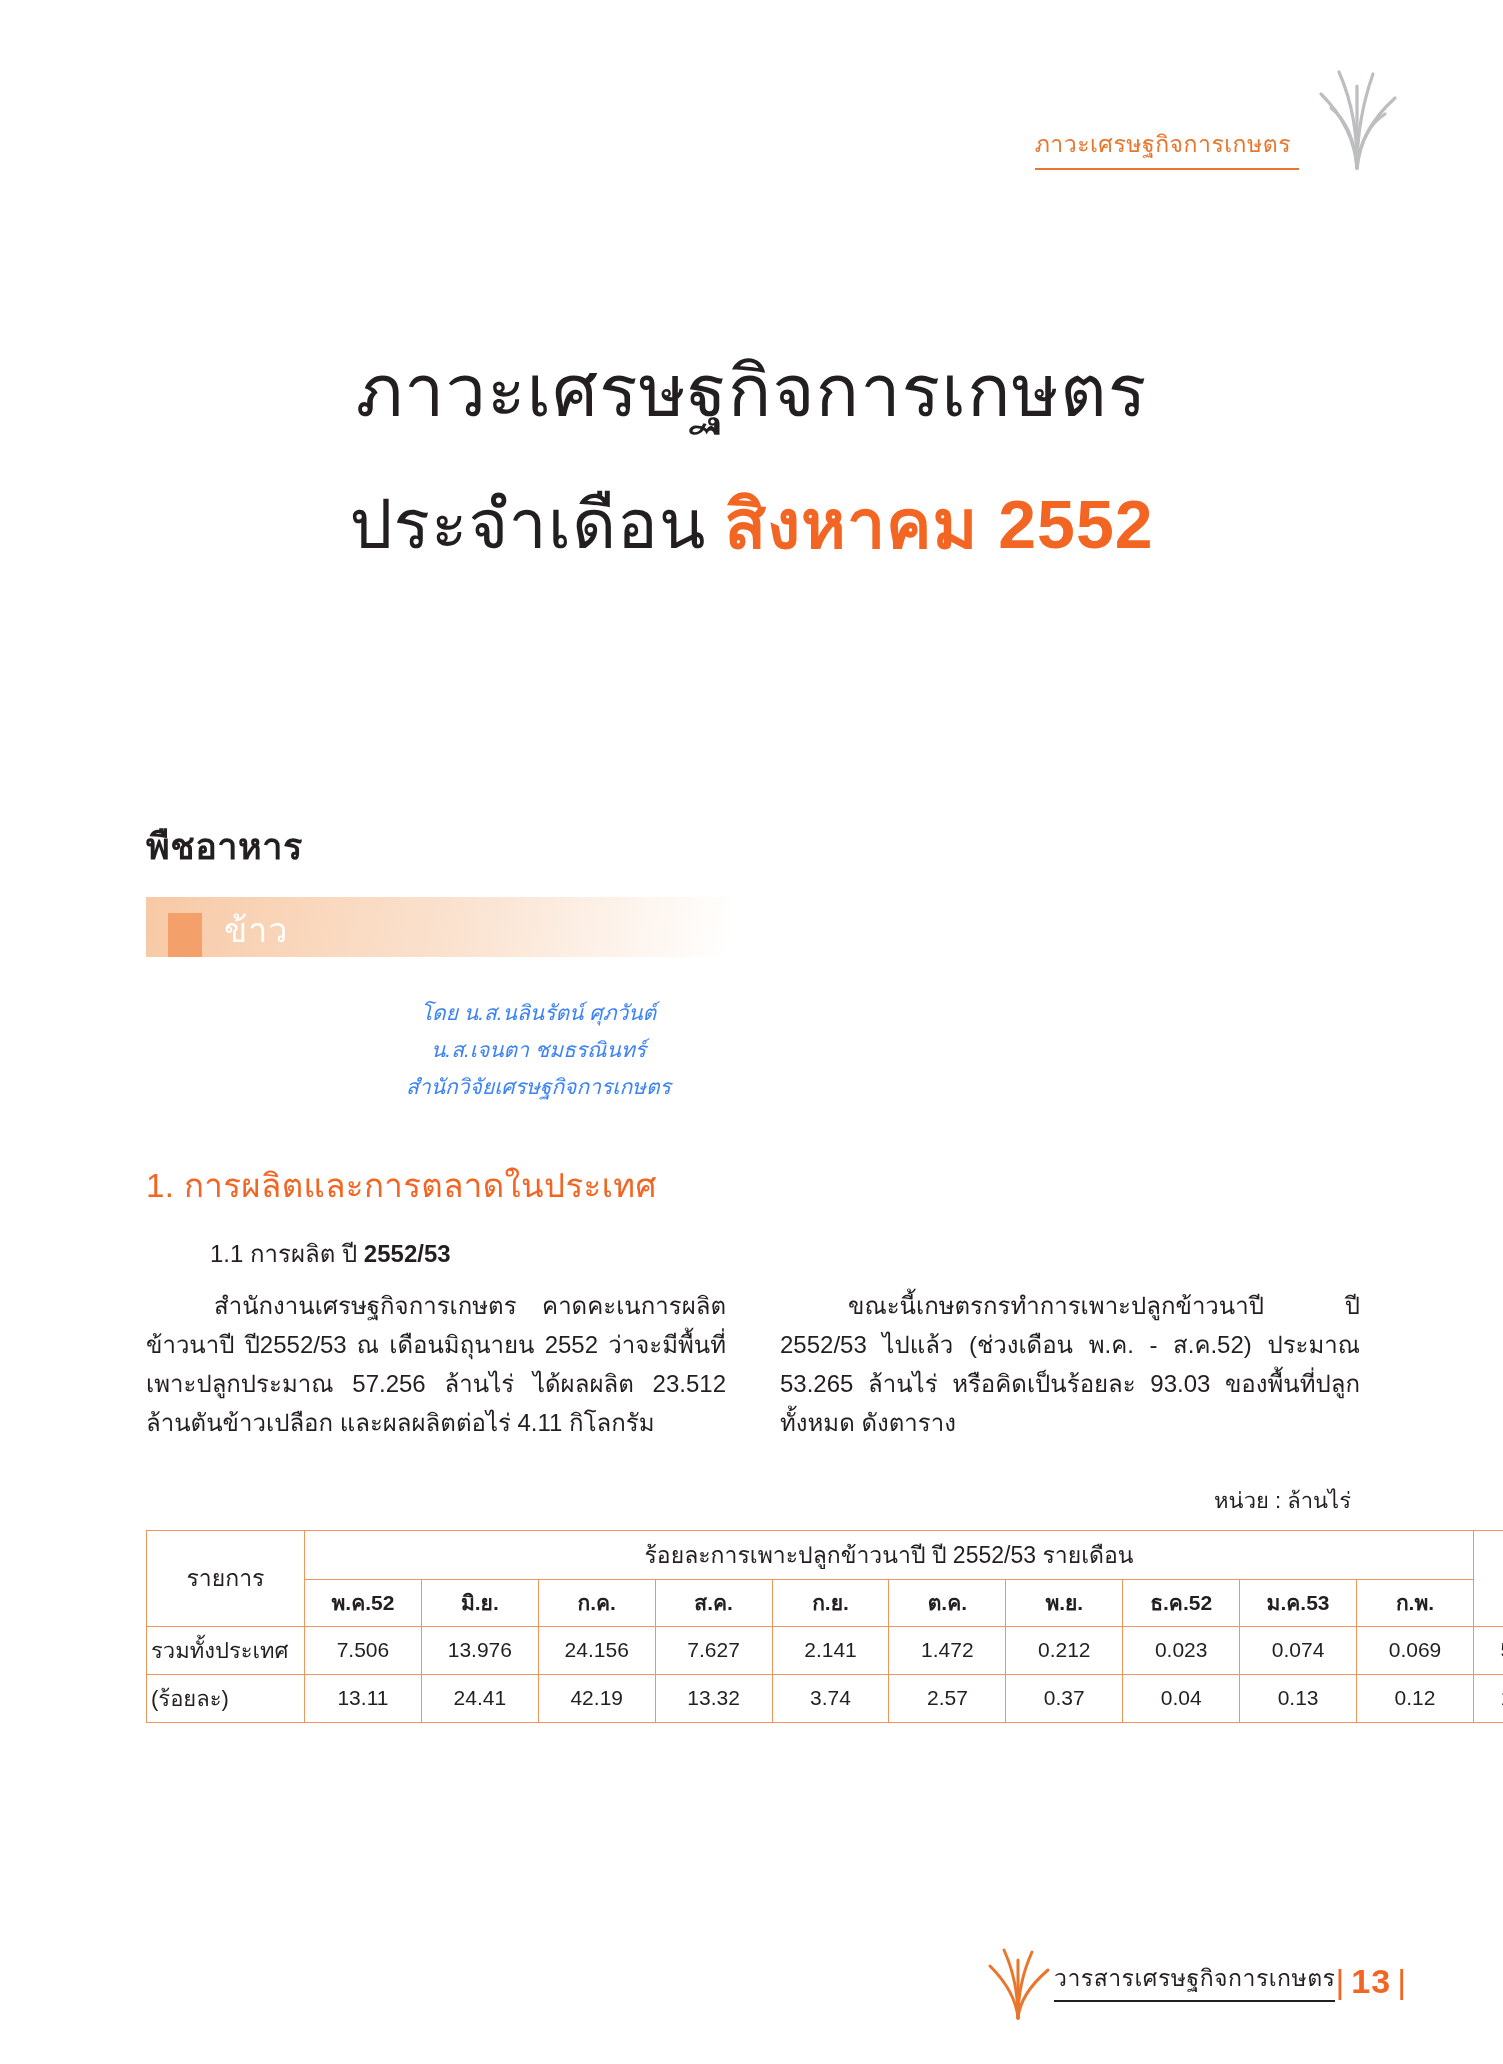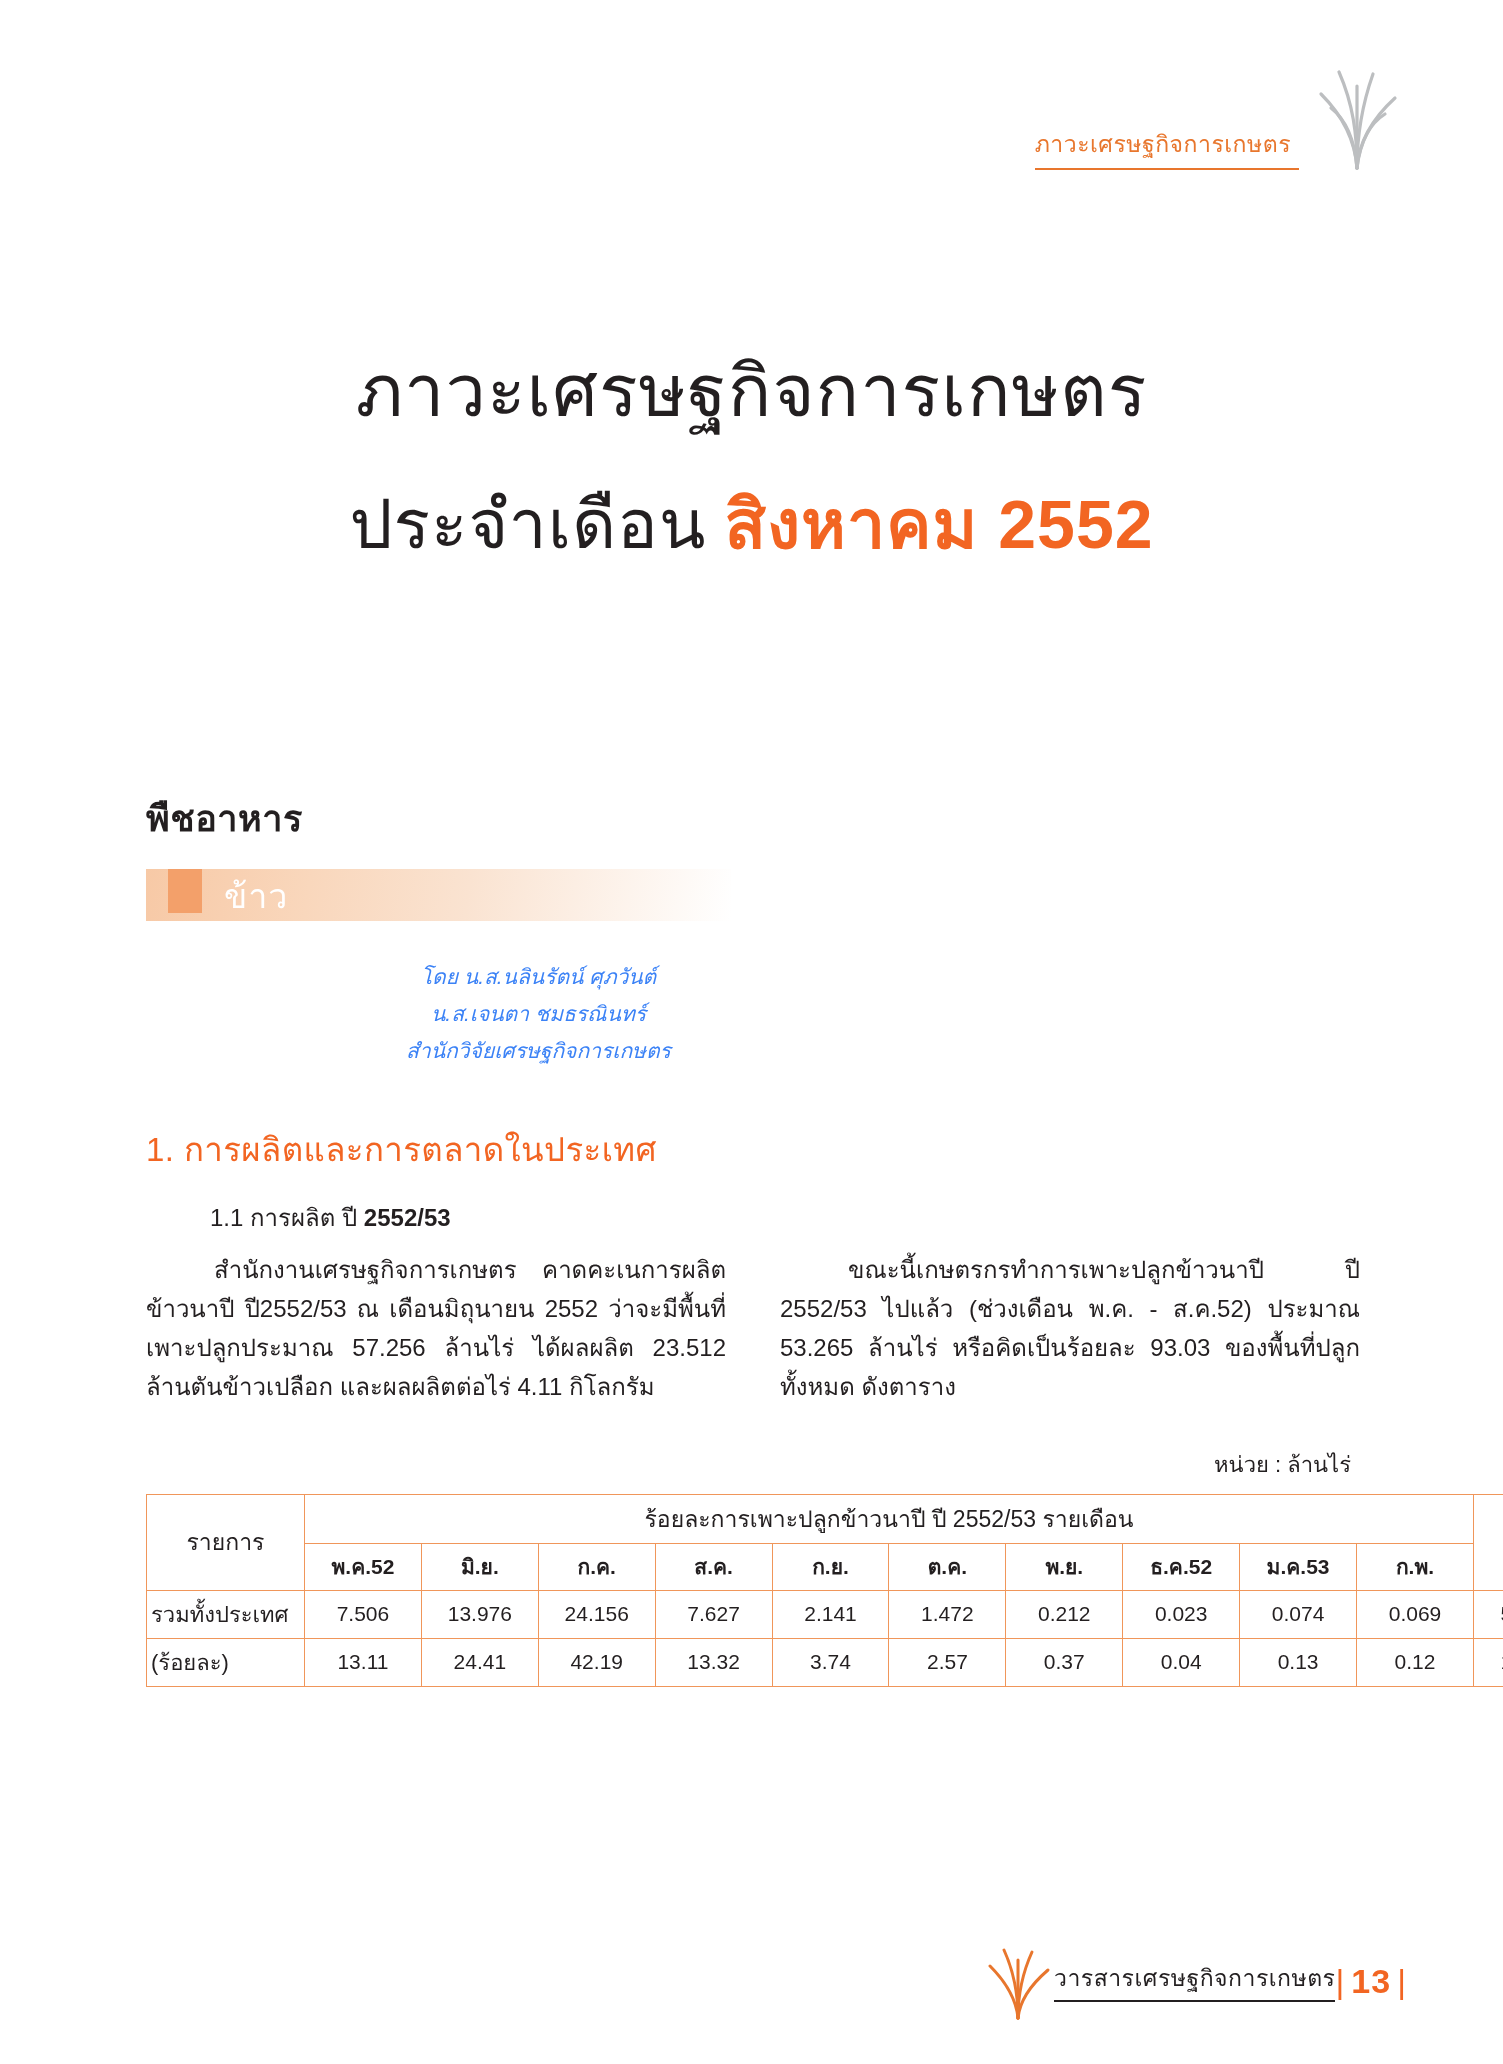--- a/index.html
+++ b/index.html
@@ -76,28 +76,29 @@
     position: absolute;
     top: 790px;
     left: 146px;
     width: 1215px;
   }
   .section-head {
     font-size: 36px;
     font-weight: bold;
     color: #231f20;
     letter-spacing: 0.5px;
+    margin-top: 28px;
   }
   .crop-banner {
     margin-top: 22px;
     width: 585px;
-    height: 52px;
+    height: 60px;
     background: linear-gradient(100deg, #f7c9a6 0%, #f9d7bc 28%, #fae3d1 55%, #ffffff 100%);
     display: flex;
-    align-items: flex-start;
+    align-items: flex-end;
     position: relative;
   }
   .crop-banner .swatch {
     width: 34px;
     height: 44px;
     background: #f3a06a;
     margin-left: 22px;
     flex: 0 0 auto;
   }
   .crop-banner .crop-name {

